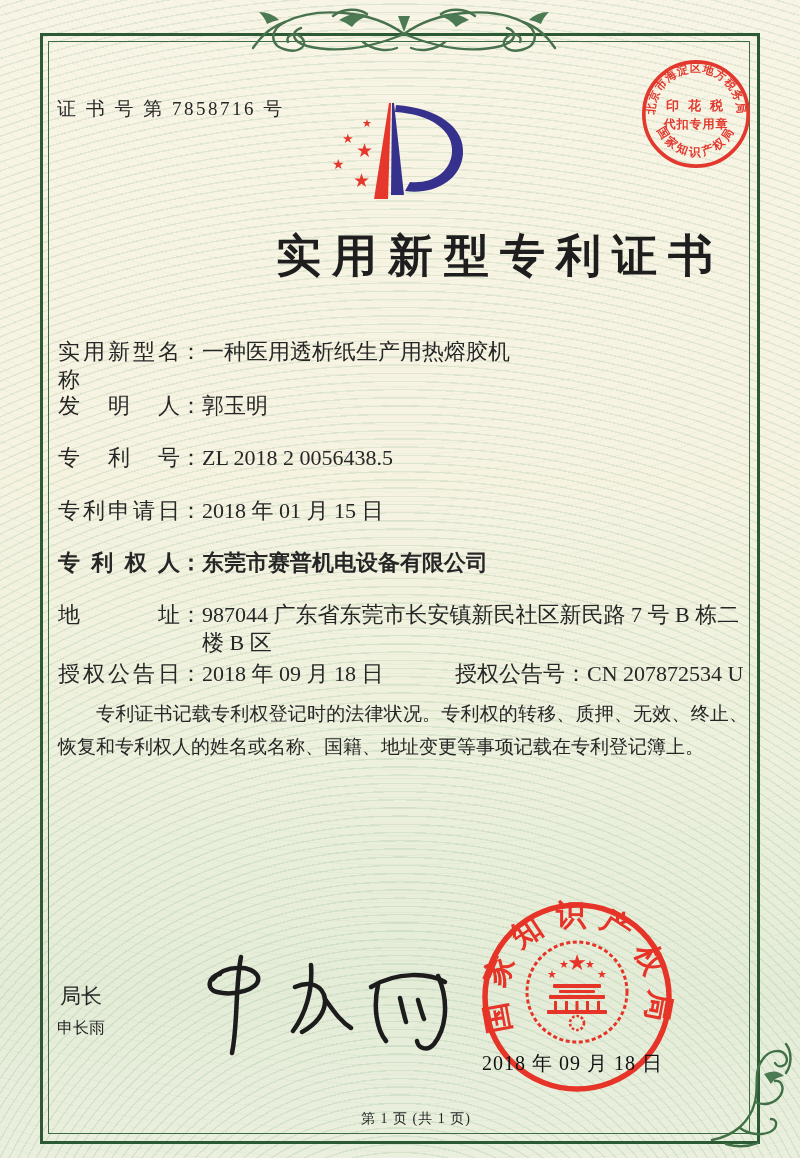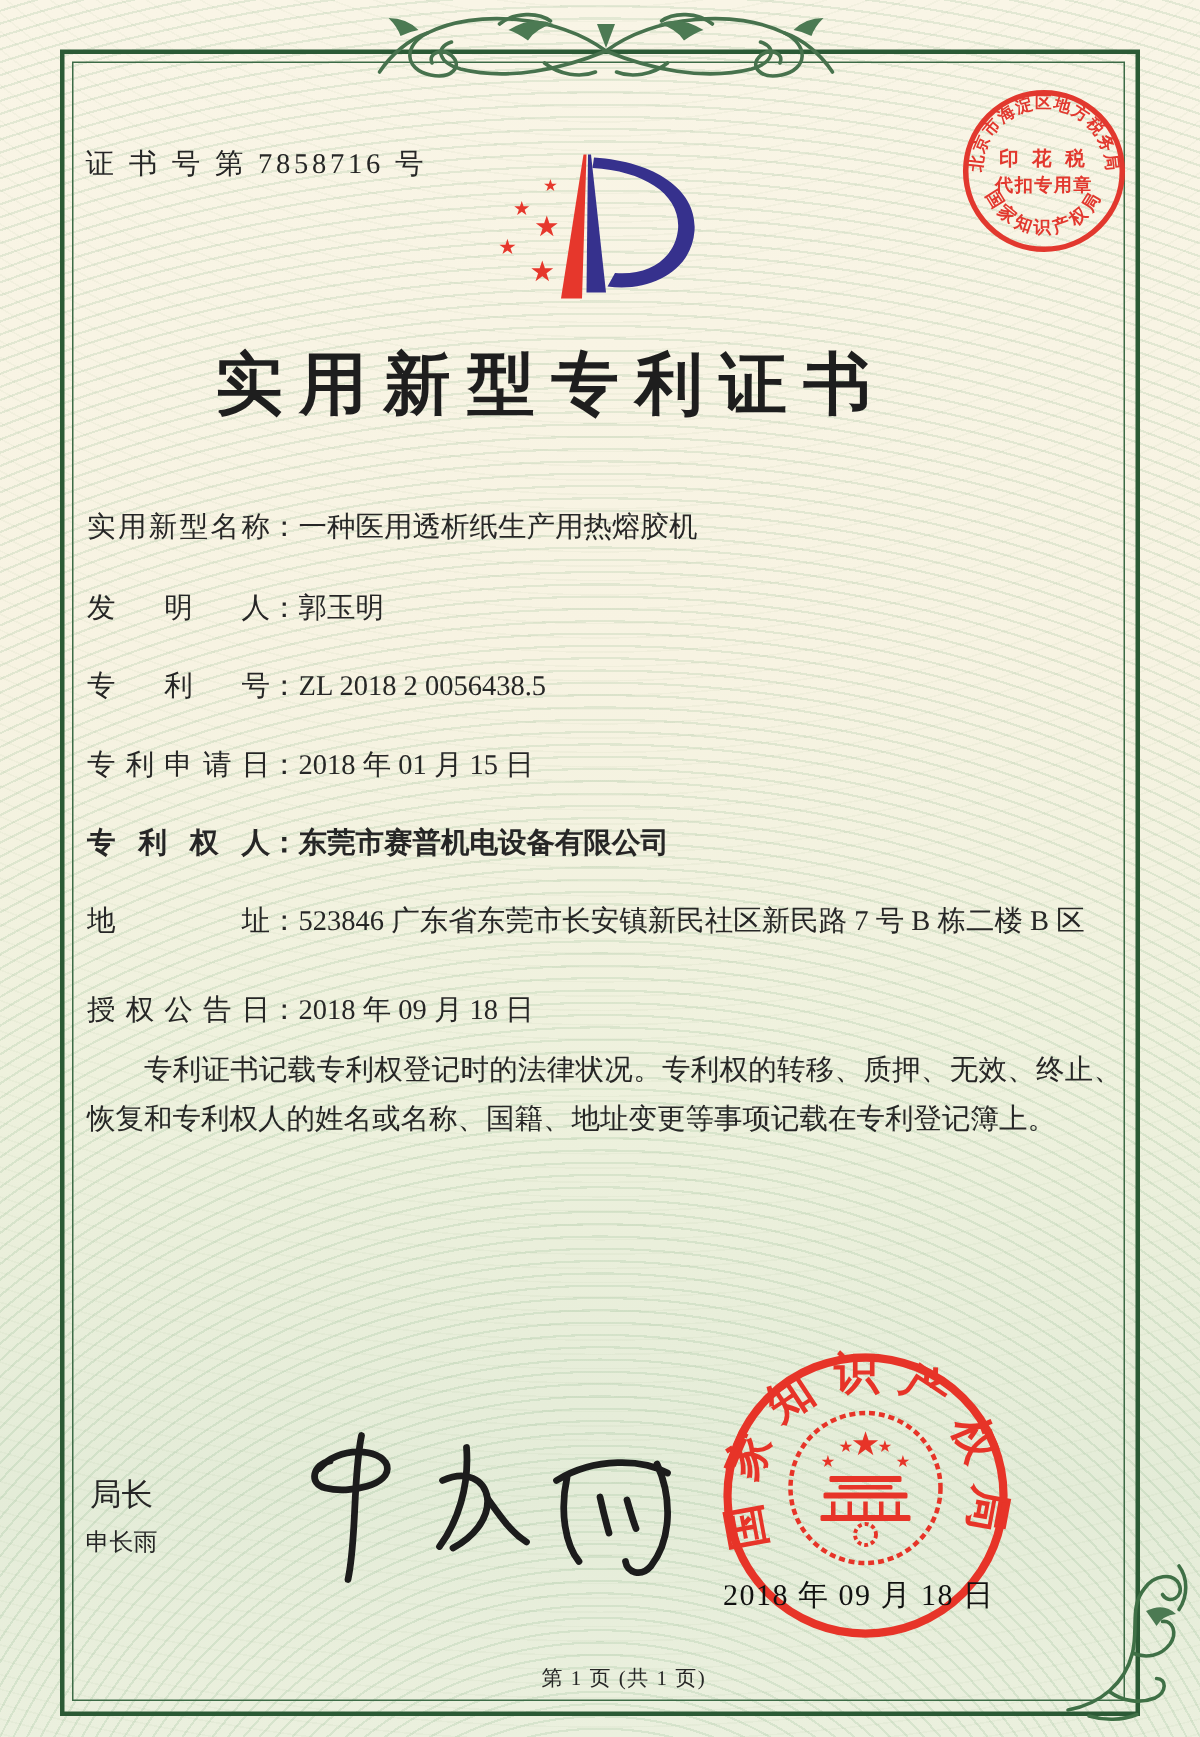--- a/index.html
+++ b/index.html
@@ -11,24 +11,24 @@
       repeating-radial-gradient(120% 85% at 50% 118%, rgba(110,165,115,.16) 0 1.4px, rgba(0,0,0,0) 1.4px 8px),
       repeating-radial-gradient(150% 110% at 50% -45%, rgba(150,175,135,.07) 0 1px, rgba(0,0,0,0) 1px 9px),
       linear-gradient(180deg,#f9f5e6 0%,#f7f3e2 38%,#eef1dd 62%,#e4ecd8 86%,#ebf0de 100%);
   }
   .abs{position:absolute;}
   
   .frame-outer{left:40px;top:33px;width:714px;height:1105px;border:3px solid #2b5a35;}
   .frame-inner{left:48px;top:41px;width:700px;height:1091px;border:1px solid #3c6b46;}
   
   .cert-no{left:57px;top:96px;font-size:19px;letter-spacing:2.5px;}
-  .title{left:0;top:226px;width:724px;text-align:center;font-size:45px;font-weight:bold;
+  .title{left:0;top:226px;width:724px;text-align:right;font-size:45px;font-weight:bold;
          letter-spacing:11px;text-indent:11px;color:#1e1e1e;}
   
-  .frow{left:58px;width:690px;font-size:19px;line-height:28px;}
+  .frow{left:58px;width:690px;font-size:22px;line-height:28px;}
   .flabel{display:inline-block;width:122px;text-align:justify;text-align-last:justify;vertical-align:top;}
   .fvalue{display:inline-block;vertical-align:top;max-width:540px;}
   .grant-no{position:absolute;left:397px;top:0;white-space:nowrap;}
   
   .body-text{left:58px;top:697px;width:690px;font-size:19px;line-height:33px;text-align:justify;}
   .body-text p{margin:0;text-indent:38px;}
   
   .sign-title{left:60px;top:982px;font-size:21px;font-family:"Liberation Sans","DejaVu Sans",sans-serif;}
   .sign-name{left:57px;top:1018px;font-size:16px;font-family:"Liberation Sans","DejaVu Sans",sans-serif;}
   .seal-date{left:482px;top:1050px;font-size:20px;letter-spacing:1px;color:#111;}
@@ -106,24 +106,25 @@
 <div class="abs frow" style="top:444px;">
   <span class="flabel">专利号</span><span>：</span><span class="fvalue">ZL 2018 2 0056438.5</span>
 </div>
 <div class="abs frow" style="top:497px;">
   <span class="flabel">专利申请日</span><span>：</span><span class="fvalue">2018 年 01 月 15 日</span>
 </div>
 <div class="abs frow" style="top:549px;font-weight:bold;">
   <span class="flabel">专利权人</span><span>：</span><span class="fvalue">东莞市赛普机电设备有限公司</span>
 </div>
 <div class="abs frow" style="top:601px;">
-  <span class="flabel">地址</span><span>：</span><span class="fvalue" style="width:540px;">523846 广东省东莞市长安镇新民社区新民路 7 号 B 栋二楼 B 区</span>
+  <span class="flabel">地址</span><span>：</span><span class="fvalue" style="width:540px;">987044 广东省东莞市长安镇新民社区新民路 7 号 B 栋二楼 B 区</span>
 </div>
 <div class="abs frow" style="top:660px;">
   <span class="flabel">授权公告日</span><span>：</span><span class="fvalue">2018 年 09 月 18 日</span>
+  <span class="grant-no"><span>授权公告号</span><span>：</span><span>CN 207872534 U</span></span>
 </div>
 
 <div class="abs body-text">
   <p>专利证书记载专利权登记时的法律状况。专利权的转移、质押、无效、终止、恢复和专利权人的姓名或名称、国籍、地址变更等事项记载在专利登记簿上。</p>
 </div>
 
 <div class="abs sign-title">局长</div>
 <div class="abs sign-name">申长雨</div>
 
 <div class="abs" style="left:175px;top:945px;">

